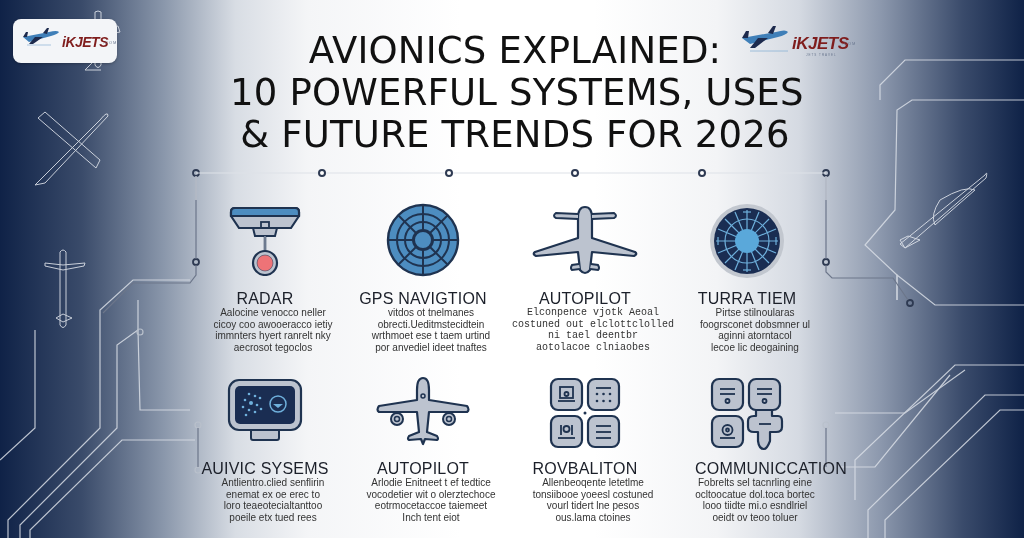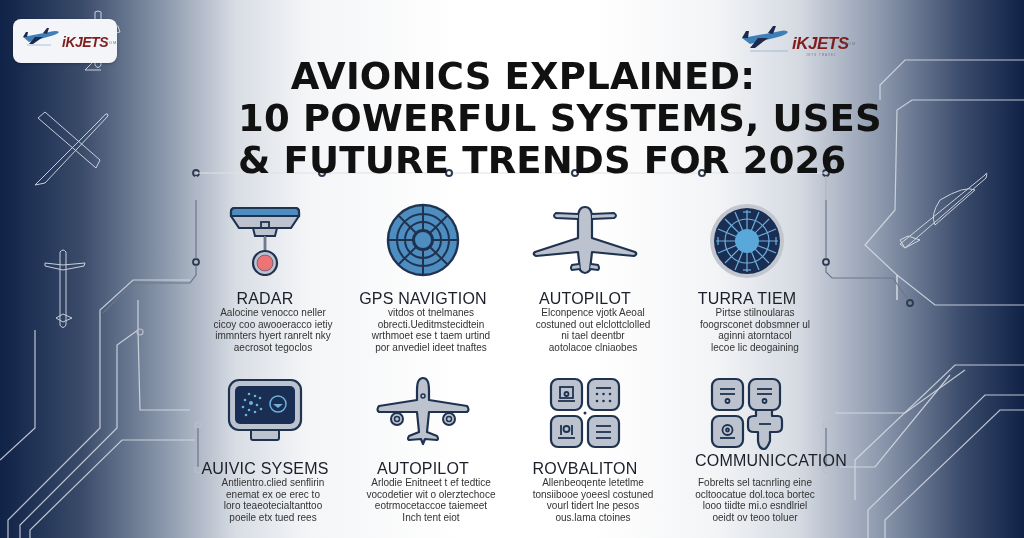--- a/index.html
+++ b/index.html
@@ -12,24 +12,23 @@
   .logo-box {
     position: absolute; left: 13px; top: 19px; width: 104px; height: 44px;
     background: #f3f5f8; border-radius: 8px; box-shadow: 0 1px 3px rgba(0,0,0,.25);
   }
   .logo-text {
     position: absolute; font-weight: 700; font-style: italic; color: #7f1d1d;
     font-family: "Liberation Sans", sans-serif; letter-spacing: -0.5px;
   }
   .logo-sub { position: absolute; font-size: 4px; color: #6b7890; letter-spacing: 1px; }
   .title {
-    position: absolute; left: 238px; top: 30px; width: 570px; text-align: center;
-    font-weight: 700; color: #111; font-size: 37px; line-height: 42px; letter-spacing: 0.2px;
+    position: absolute; left: 230px; top: 30px; width: 570px; text-align: center;
+    font-weight: 400; color: #111; font-size: 37px; line-height: 42px; letter-spacing: 0.2px;
     font-family: "DejaVu Sans", "Liberation Sans", sans-serif;
-    margin-top: 26px;
   }
   .title div { white-space: nowrap; }
   .card { position: absolute; width: 250px; text-align: center; }
   .card-icon { position: absolute; left: 50%; transform: translateX(-50%); }
   .card-title {
     position: absolute; left: 0; width: 100%; font-size: 16px; color: #1b1f29;
     letter-spacing: 0.2px; white-space: nowrap;
   }
   .card-desc {
     position: absolute; left: 8px; width: 100%; font-size: 10px; line-height: 11.5px; color: #333;
@@ -185,21 +184,21 @@
 
 <div class="card" style="left:460px;top:200px;">
   <svg class="card-icon" style="top:4px;" width="110" height="72" viewBox="0 0 110 72">
     <path d="M55 3 Q62 3 62 14 L62 34 L105 48 Q108 50 104 52 L62 48 L60 66 Q55 72 50 66 L48 48 L6 52 Q2 50 5 48 L48 34 L48 14 Q48 3 55 3 Z" fill="#bcc3cf" stroke="#1f3350" stroke-width="2.2" stroke-linejoin="round"></path>
     <path d="M48 10 L26 9 Q22 12 26 14 L48 15" fill="#bcc3cf" stroke="#1f3350" stroke-width="2"></path>
     <path d="M62 10 L84 9 Q88 12 84 14 L62 15" fill="#bcc3cf" stroke="#1f3350" stroke-width="2"></path>
     <path d="M49 60 L42 61 Q40 64 42 66 L50 65" fill="#bcc3cf" stroke="#1f3350" stroke-width="2"></path>
     <path d="M61 60 L68 61 Q70 64 68 66 L60 65" fill="#bcc3cf" stroke="#1f3350" stroke-width="2"></path>
   </svg>
   <div class="card-title" style="top:90px;">AUTOPILOT</div>
-  <div class="card-desc" style="top:107px;">
+  <div class="card-desc" style="top:107px;font-family:Liberation Mono, monospace;">
     <div>Elconpence vjotk Aeoal</div>
       <div>costuned out elclottclolled</div>
       <div>ni tael deentbr</div>
       <div>aotolacoe clniaobes</div>
   </div>
 </div>
 
 <div class="card" style="left:622px;top:200px;">
   <svg class="card-icon" style="top:2px;" width="78" height="78" viewBox="0 0 78 78">
     <circle cx="39" cy="39" r="37" fill="#c2c7cf"></circle>
@@ -332,20 +331,20 @@
         <circle cx="17.5" cy="24" r="2"></circle>
       <line x1="47" y1="12" x2="62" y2="12"></line>
         <line x1="47" y1="17" x2="62" y2="17"></line>
         <circle cx="54.5" cy="24" r="2"></circle>
       <circle cx="17.5" cy="53" r="5"></circle>
         <circle cx="17.5" cy="53" r="1.5"></circle>
         <line x1="10" y1="61" x2="25" y2="61"></line>
       <line x1="49" y1="47" x2="61" y2="47"></line>
     </g>
   </svg>
-  <div class="card-title" style="top:82px;padding-left:24px;">COMMUNICCATION</div>
+  <div class="card-title" style="top:90px;padding-left:24px;">COMMUNICCATION</div>
   <div class="card-desc" style="top:107px;">
     <div>Fobrelts sel tacnrling eine</div>
       <div>ocltoocatue dol.toca bortec</div>
       <div>looo tiidte mi.o esndlriel</div>
       <div>oeidt ov teoo toluer</div>
   </div>
 </div>
 
 </body></html>

